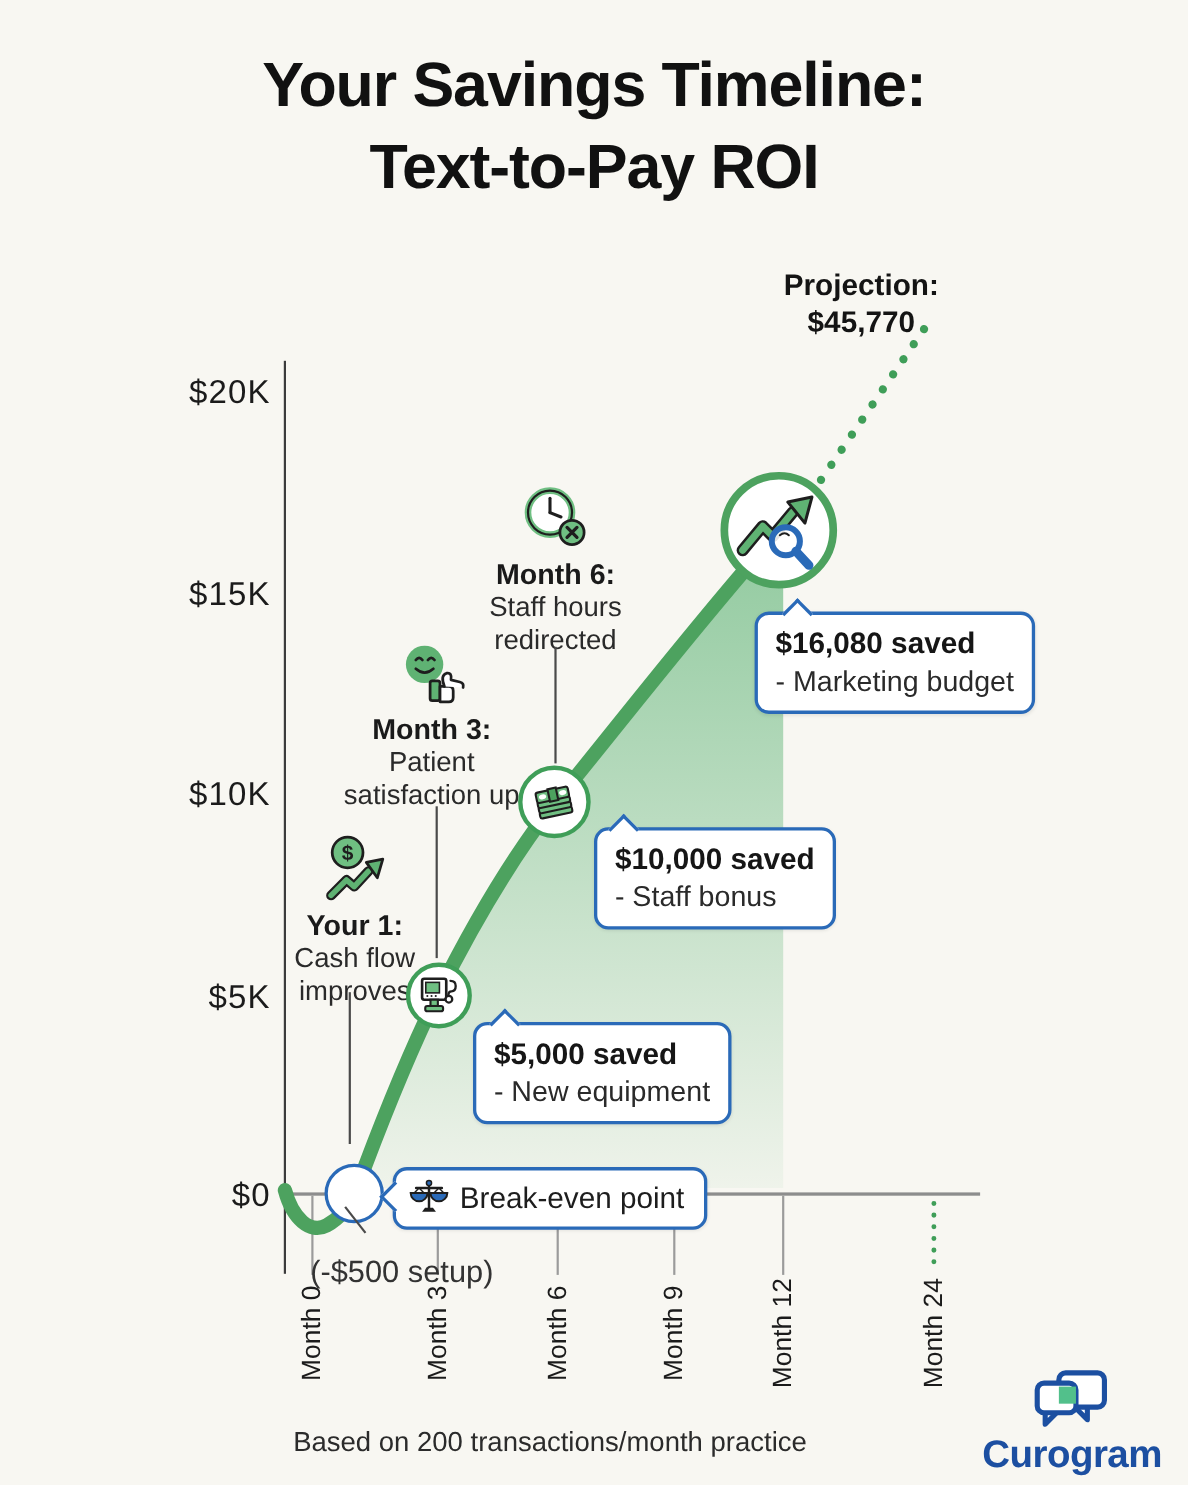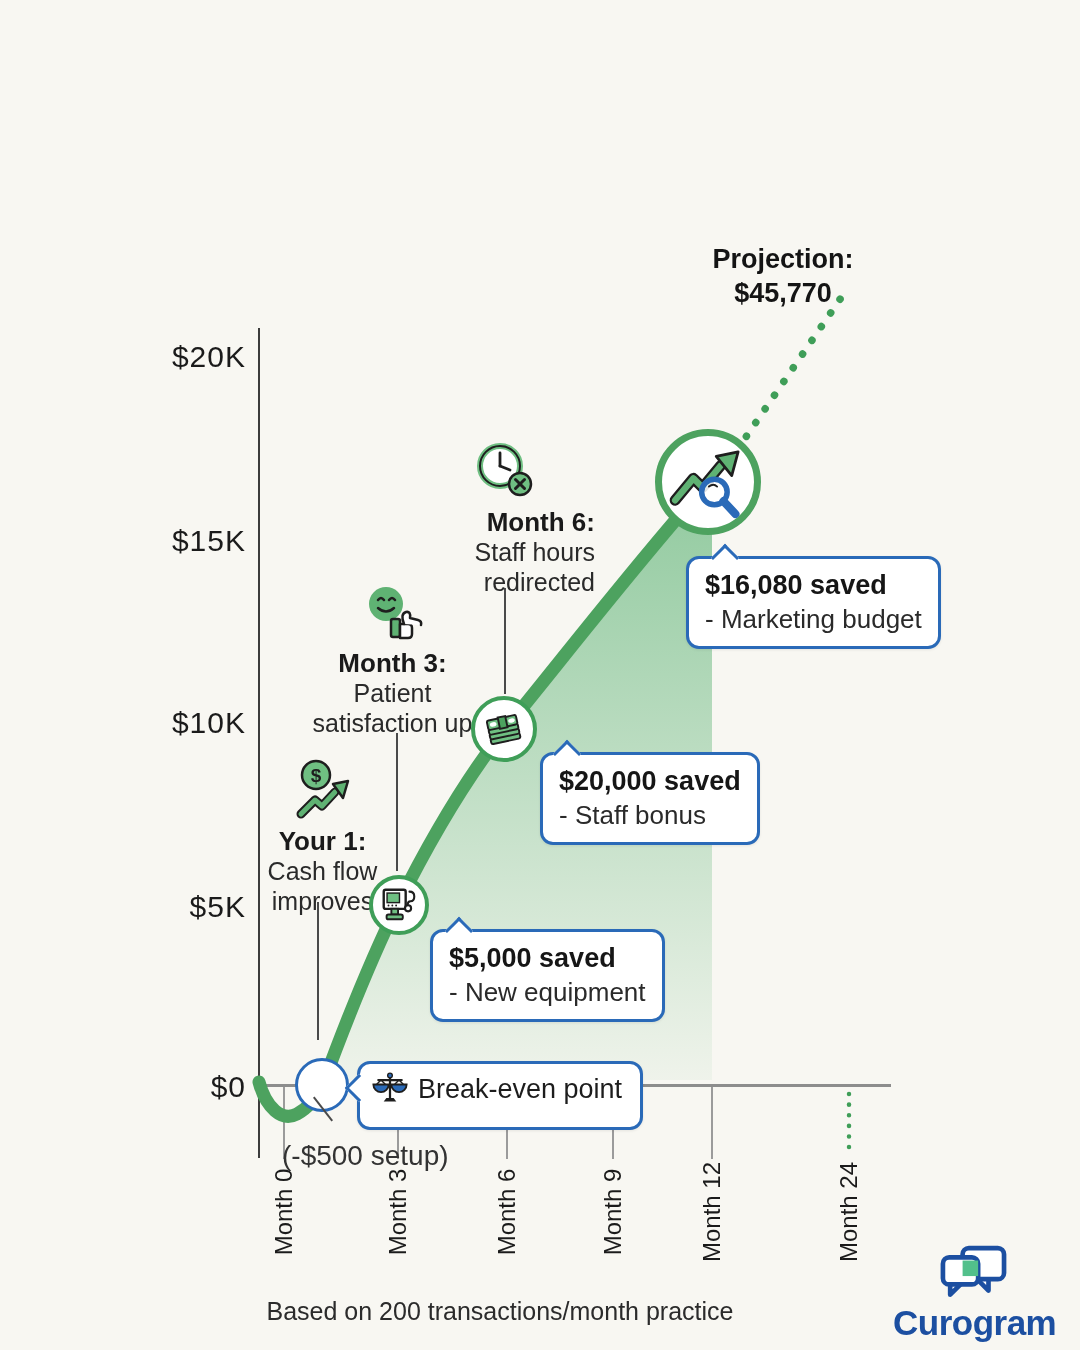--- a/index.html
+++ b/index.html
@@ -36,38 +36,42 @@
   
   .bubble{
     position:absolute;background:#fff;border:3px solid #2a6ab8;border-radius:13px;
     padding:9px 16px 10px 16px;line-height:1.28;box-shadow:0 1px 3px rgba(0,0,0,.08);
   }
   .bubble .amount{font-weight:bold;font-size:27px;color:#161616;white-space:nowrap;}
   .bubble .detail{font-size:26px;color:#2a2a2a;white-space:nowrap;}
   .tail-up,.tail-left{position:absolute;width:17px;height:17px;background:#fff;}
   .tail-up{top:-11px;border-left:3px solid #2a6ab8;border-top:3px solid #2a6ab8;transform:rotate(45deg);}
   .tail-left{left:-11px;border-left:3px solid #2a6ab8;border-bottom:3px solid #2a6ab8;transform:rotate(45deg);}
-  .be-bubble{display:flex;align-items:center;gap:10px;padding:7px 18px 20px 12px;}
+  .be-bubble{display:flex;align-items:center;gap:10px;padding:7px 18px 8px 12px;}
   .be-bubble .belabel{font-size:27px;color:#1d1d1d;white-space:nowrap;}
   
   .projection{position:absolute;left:688px;top:243px;width:190px;text-align:center;
     font-weight:bold;font-size:27px;line-height:1.25;color:#141414;}
   .setup-note{position:absolute;left:282px;top:1119px;font-size:28px;color:#333;white-space:nowrap;margin-top:21px;}
   .setup-pointer{position:absolute;left:322px;top:1094px;width:2px;height:30px;background:#4a4a4a;transform:rotate(-38deg);}
   .footer-note{position:absolute;left:0;top:1297px;width:1000px;text-align:center;font-size:25px;color:#2b2b2b;}
   .brand{position:absolute;top:1245px;left:893px;width:162px;text-align:center;}
   .brand svg{display:block;margin:0 auto;}
   .brand .brand-name{font-weight:bold;font-size:35px;color:#1c4fa1;letter-spacing:-0.5px;}
   svg{overflow:visible;}
 </style>
 </head>
 <body>
 
 <div id="canvas">
 
+  <div class="title">
+    <div>Your Savings Timeline:</div>
+    <div>Text-to-Pay ROI</div>
+  </div>
 
   <div class="y-axis"></div>
   <div class="x-axis"></div>
 
   <div class="ylabel" style="top:340px;">$20K</div>
   <div class="ylabel" style="top:524px;">$15K</div>
   <div class="ylabel" style="top:706px;">$10K</div>
   <div class="ylabel" style="top:890px;">$5K</div>
   <div class="ylabel" style="top:1070px;">$0</div>
 
@@ -138,21 +142,21 @@
       <rect x="31" y="35" width="9" height="18" rx="2" fill="#5fb273" stroke="#1e1e1e" stroke-width="2.5"></rect>
       <path d="M40 40 l8 0 q4 0 4 4 l0 6 q0 4 -4 4 l-8 0 Z" fill="#ffffff" stroke="#1e1e1e" stroke-width="2.5" stroke-linejoin="round"></path>
       <path d="M44 40 q-4 -10 2 -12 q5 -1 4 6 l8 2 q4 1 3 5" fill="#ffffff" stroke="#1e1e1e" stroke-width="2.5" stroke-linejoin="round" stroke-linecap="round"></path>
     </svg>
     <div class="mtitle">Month 3:</div>
     <div class="mdesc">Patient</div>
     <div class="mdesc">satisfaction up</div>
   </div>
   <div class="leader" style="left:396px;top:733px;height:138px;"></div>
 
-  <div class="mgroup" style="left:415px;top:441px;width:180px;text-align:right;">
+  <div class="mgroup" style="left:415px;top:441px;width:180px;">
     <svg width="64" height="60" viewBox="0 0 64 60">
       <circle cx="27" cy="25" r="20" fill="#ffffff" stroke="#6fbf82" stroke-width="6"></circle>
       <circle cx="27" cy="25" r="20" fill="none" stroke="#1e1e1e" stroke-width="2"></circle>
       <line x1="27" y1="25" x2="27" y2="12" stroke="#1e1e1e" stroke-width="2.8" stroke-linecap="round"></line>
       <line x1="27" y1="25" x2="37" y2="29" stroke="#1e1e1e" stroke-width="2.8" stroke-linecap="round"></line>
       <circle cx="47" cy="43" r="11" fill="#6fbf82" stroke="#1e1e1e" stroke-width="2.5"></circle>
       <line x1="42.5" y1="38.5" x2="51.5" y2="47.5" stroke="#1e1e1e" stroke-width="3" stroke-linecap="round"></line>
       <line x1="51.5" y1="38.5" x2="42.5" y2="47.5" stroke="#1e1e1e" stroke-width="3" stroke-linecap="round"></line>
     </svg>
     <div class="mtitle">Month 6:</div>
@@ -203,21 +207,21 @@
   </div>
 
   <div class="bubble" style="left:430px;top:929px;">
     <div class="tail-up" style="left:16px;"></div>
     <div class="amount">$5,000 saved</div>
     <div class="detail">- New equipment</div>
   </div>
 
   <div class="bubble" style="left:540px;top:752px;">
     <div class="tail-up" style="left:14px;"></div>
-    <div class="amount">$20,000 saved</div>
+    <div class="amount">$10,000 saved</div>
     <div class="detail">- Staff bonus</div>
   </div>
 
   <div class="bubble" style="left:686px;top:556px;">
     <div class="tail-up" style="left:26px;"></div>
     <div class="amount">$16,080 saved</div>
     <div class="detail">- Marketing budget</div>
   </div>
 
   <div class="bubble be-bubble" style="left:357px;top:1061px;">

